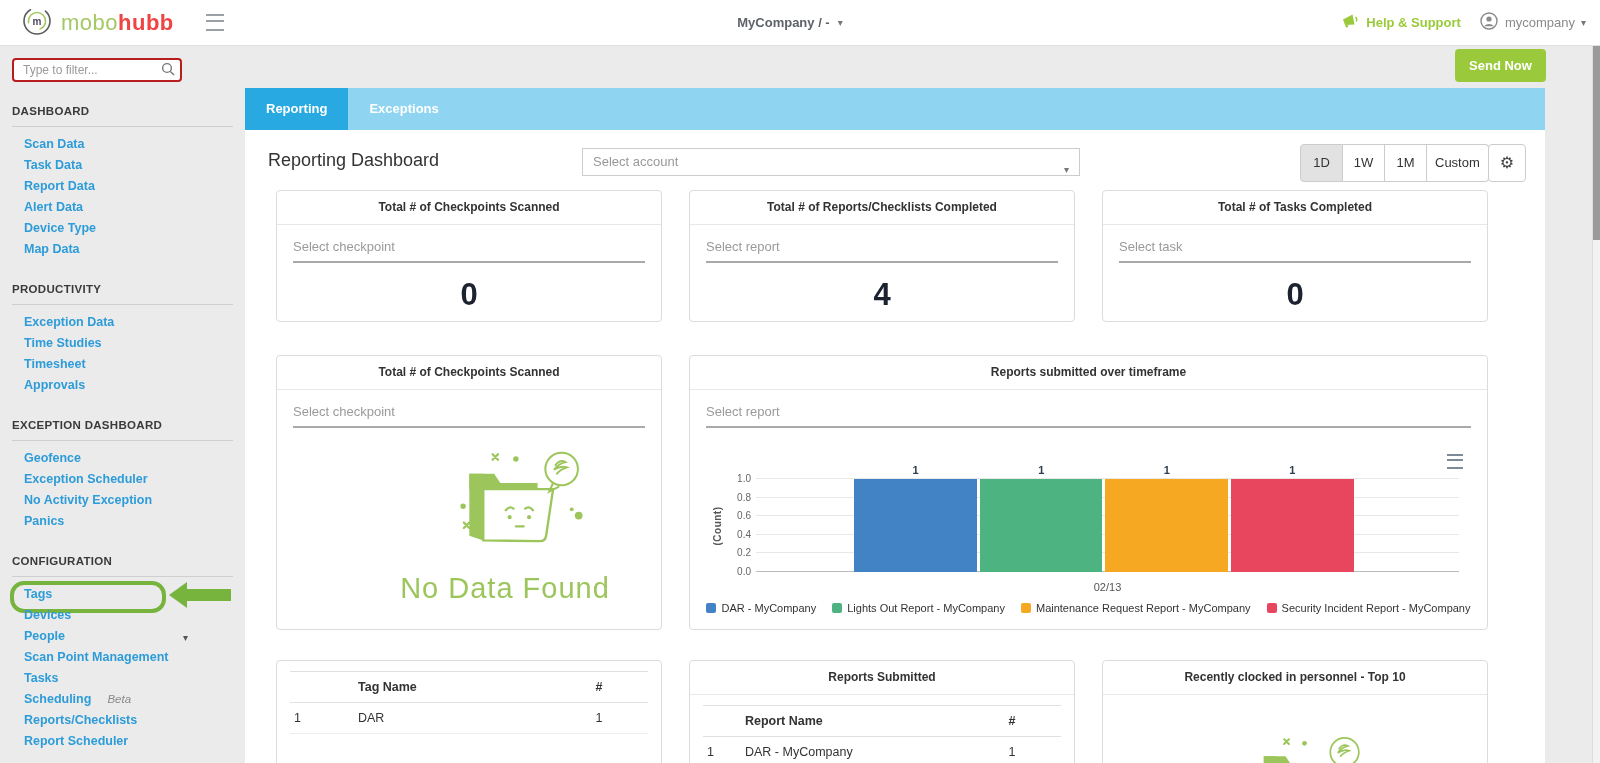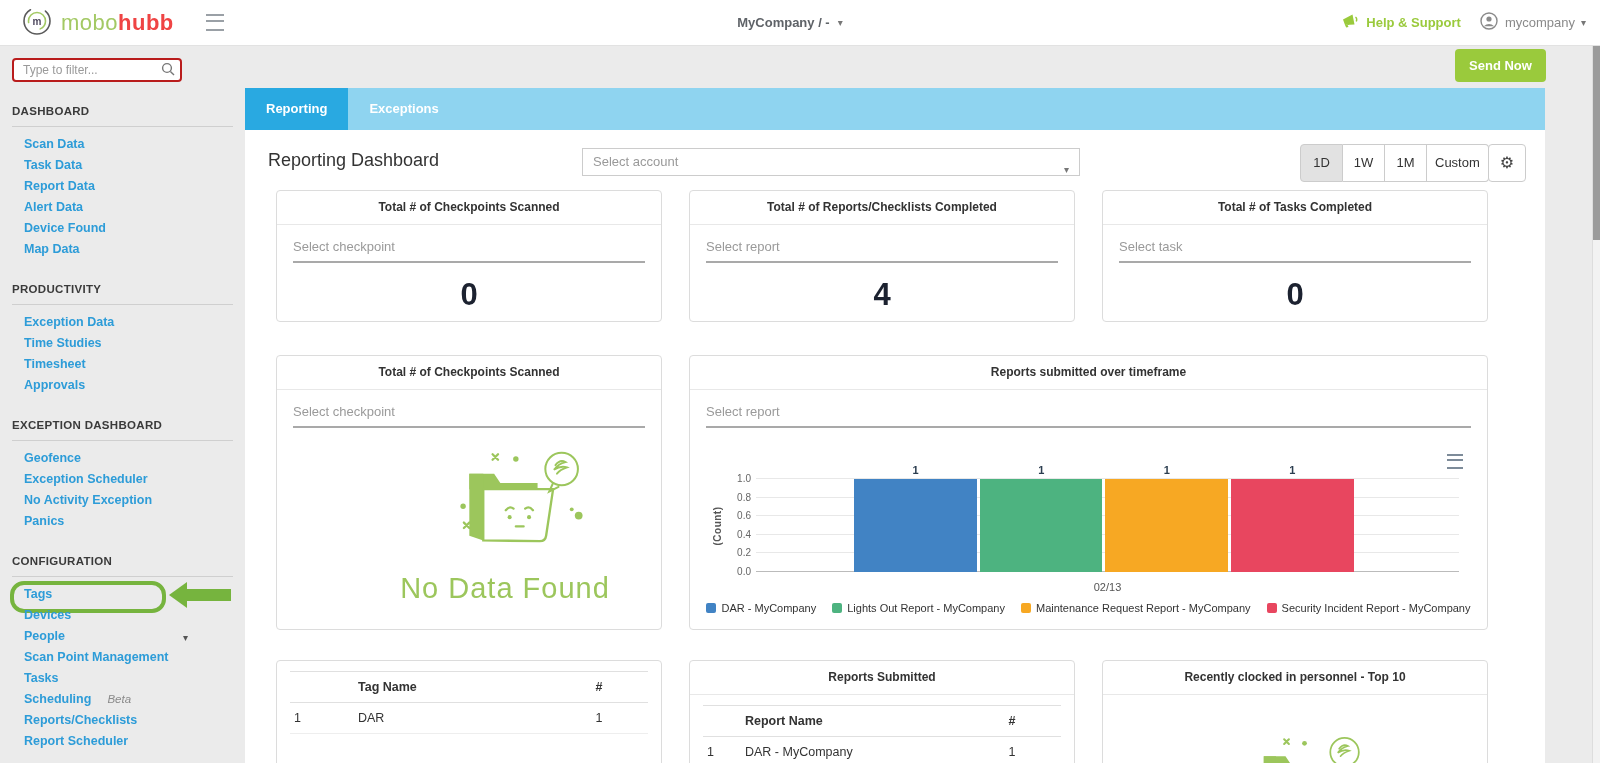--- a/index.html
+++ b/index.html
@@ -156,21 +156,21 @@
       </span>
     </div>
     <nav id="sidebar-sections">
         <div class="side-section">
           <div class="side-title">DASHBOARD</div>
           <div class="side-divider"></div>
           <div class="side-item"><span>Scan Data</span></div>
           <div class="side-item"><span>Task Data</span></div>
           <div class="side-item"><span>Report Data</span></div>
           <div class="side-item"><span>Alert Data</span></div>
-          <div class="side-item"><span>Device Found</span></div>
+          <div class="side-item"><span>Device Type</span></div>
           <div class="side-item"><span>Map Data</span></div>
         </div>
         <div class="side-section">
           <div class="side-title">PRODUCTIVITY</div>
           <div class="side-divider"></div>
           <div class="side-item"><span>Exception Data</span></div>
           <div class="side-item"><span>Time Studies</span></div>
           <div class="side-item"><span>Timesheet</span></div>
           <div class="side-item"><span>Approvals</span></div>
         </div>

